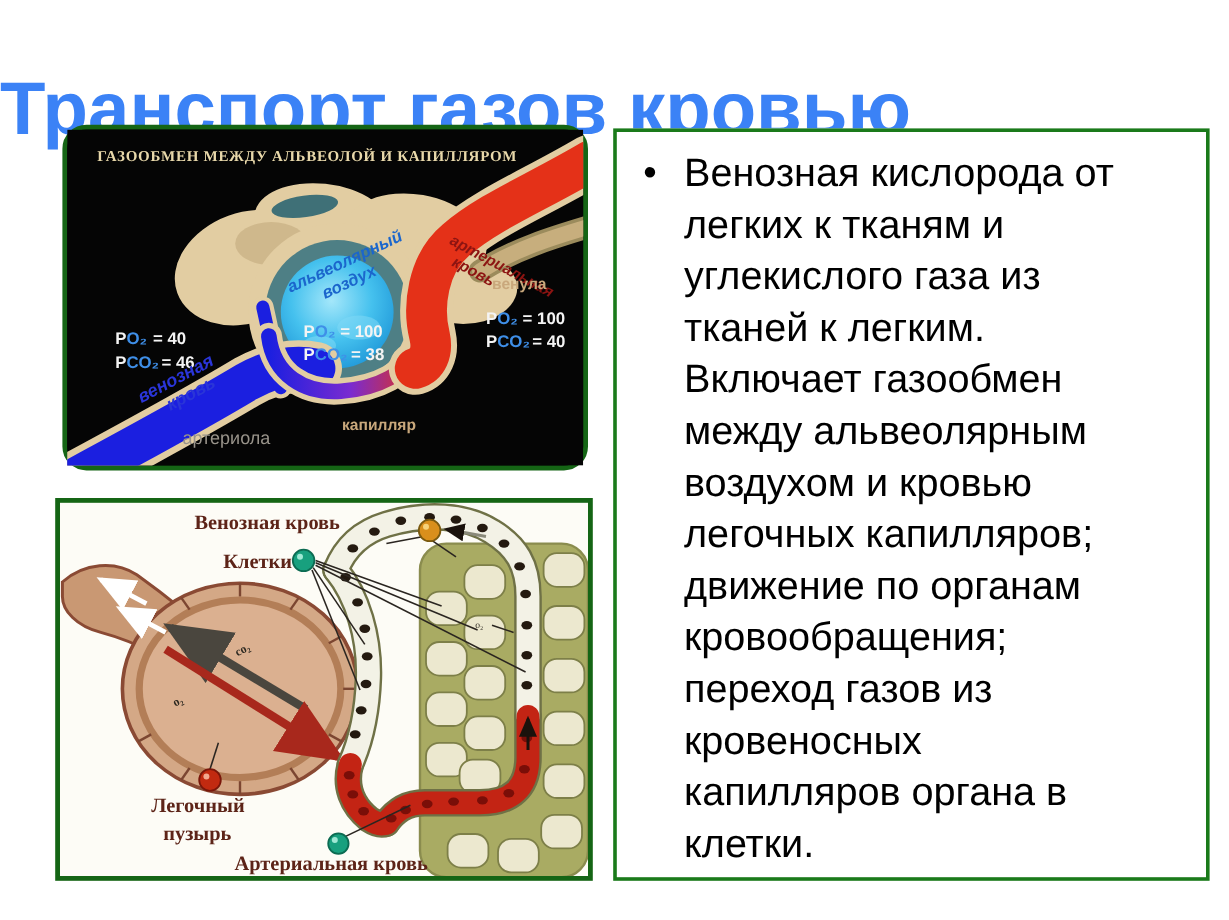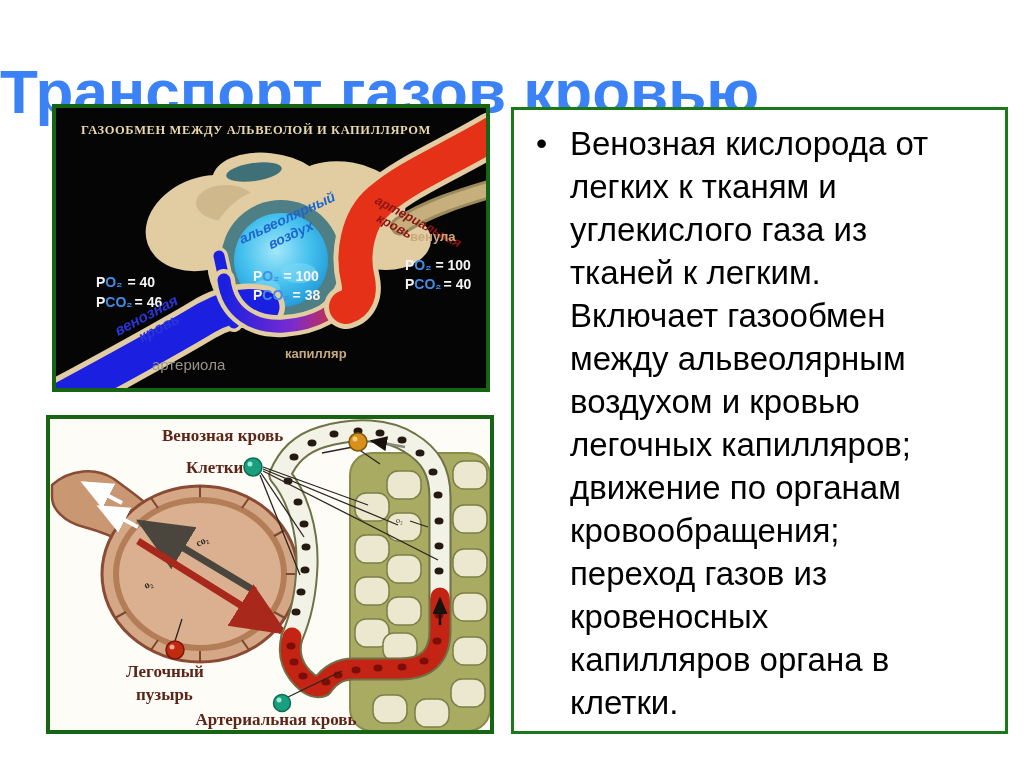--- a/index.html
+++ b/index.html
@@ -1,21 +1,21 @@
 <!DOCTYPE html>
 <html><head>
 <meta charset="utf-8">
 <style>
   html,body{margin:0;padding:0;background:#ffffff;}
   .slide{position:relative;width:1024px;height:767px;background:#ffffff;overflow:hidden;
          font-family:"Liberation Sans",sans-serif;}
   .title{position:absolute;top:16px;left:0;width:100%;
          font-size:62px;font-weight:bold;color:#3b82f6;line-height:1.1;letter-spacing:0px;}
   .fig{position:absolute;box-sizing:border-box;border:4px solid #156515;}
-  .fig-top{left:52px;top:104px;width:438px;height:288px;background:#050505;}
+  .fig-top{left:52px;top:104px;width:438px;height:288px;background:#050505;border-radius:20px;}
   .fig-bottom{left:46px;top:415px;width:448px;height:319px;background:#fdfcf6;}
   .panel{position:absolute;left:511px;top:107px;width:497px;height:627px;box-sizing:border-box;
          border:3px solid #1a7a1a;background:#ffffff;}
   .panel-inner{display:flex;padding:12px 8px 0 22px;}
   .bullet{flex:0 0 34px;font-size:32px;line-height:43px;color:#000;}
   .panel-text{width:382px;font-size:33px;line-height:43px;color:#000;margin:0;}
   svg{display:block;}
   
   .t-head{font-family:"Liberation Serif",serif;font-weight:bold;font-size:12.5px;
           fill:#e8d8aa;letter-spacing:.6px;}

